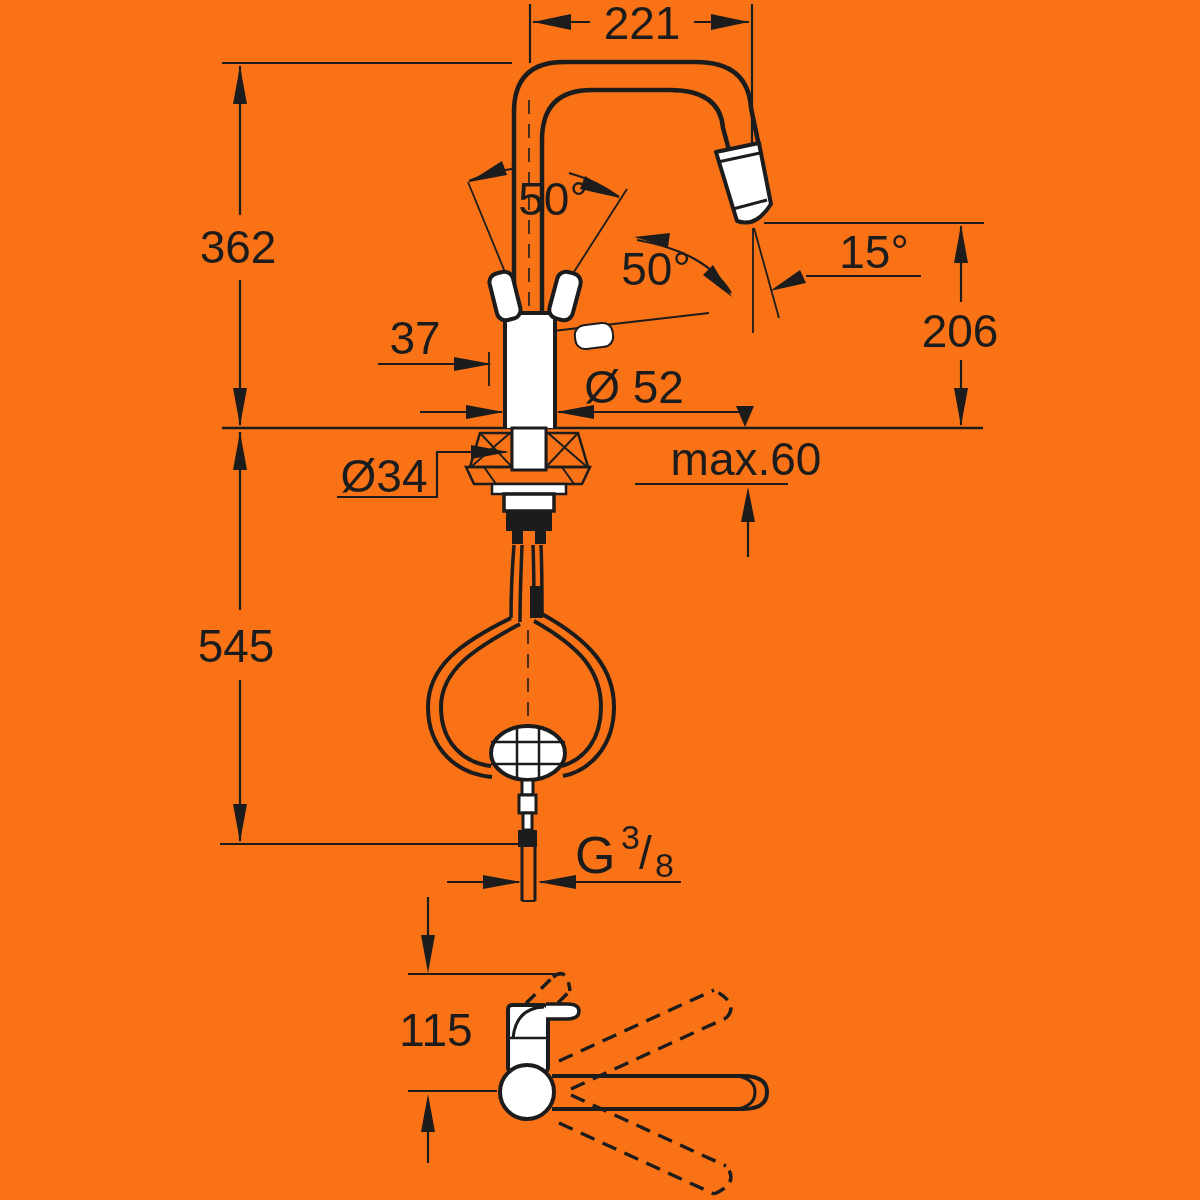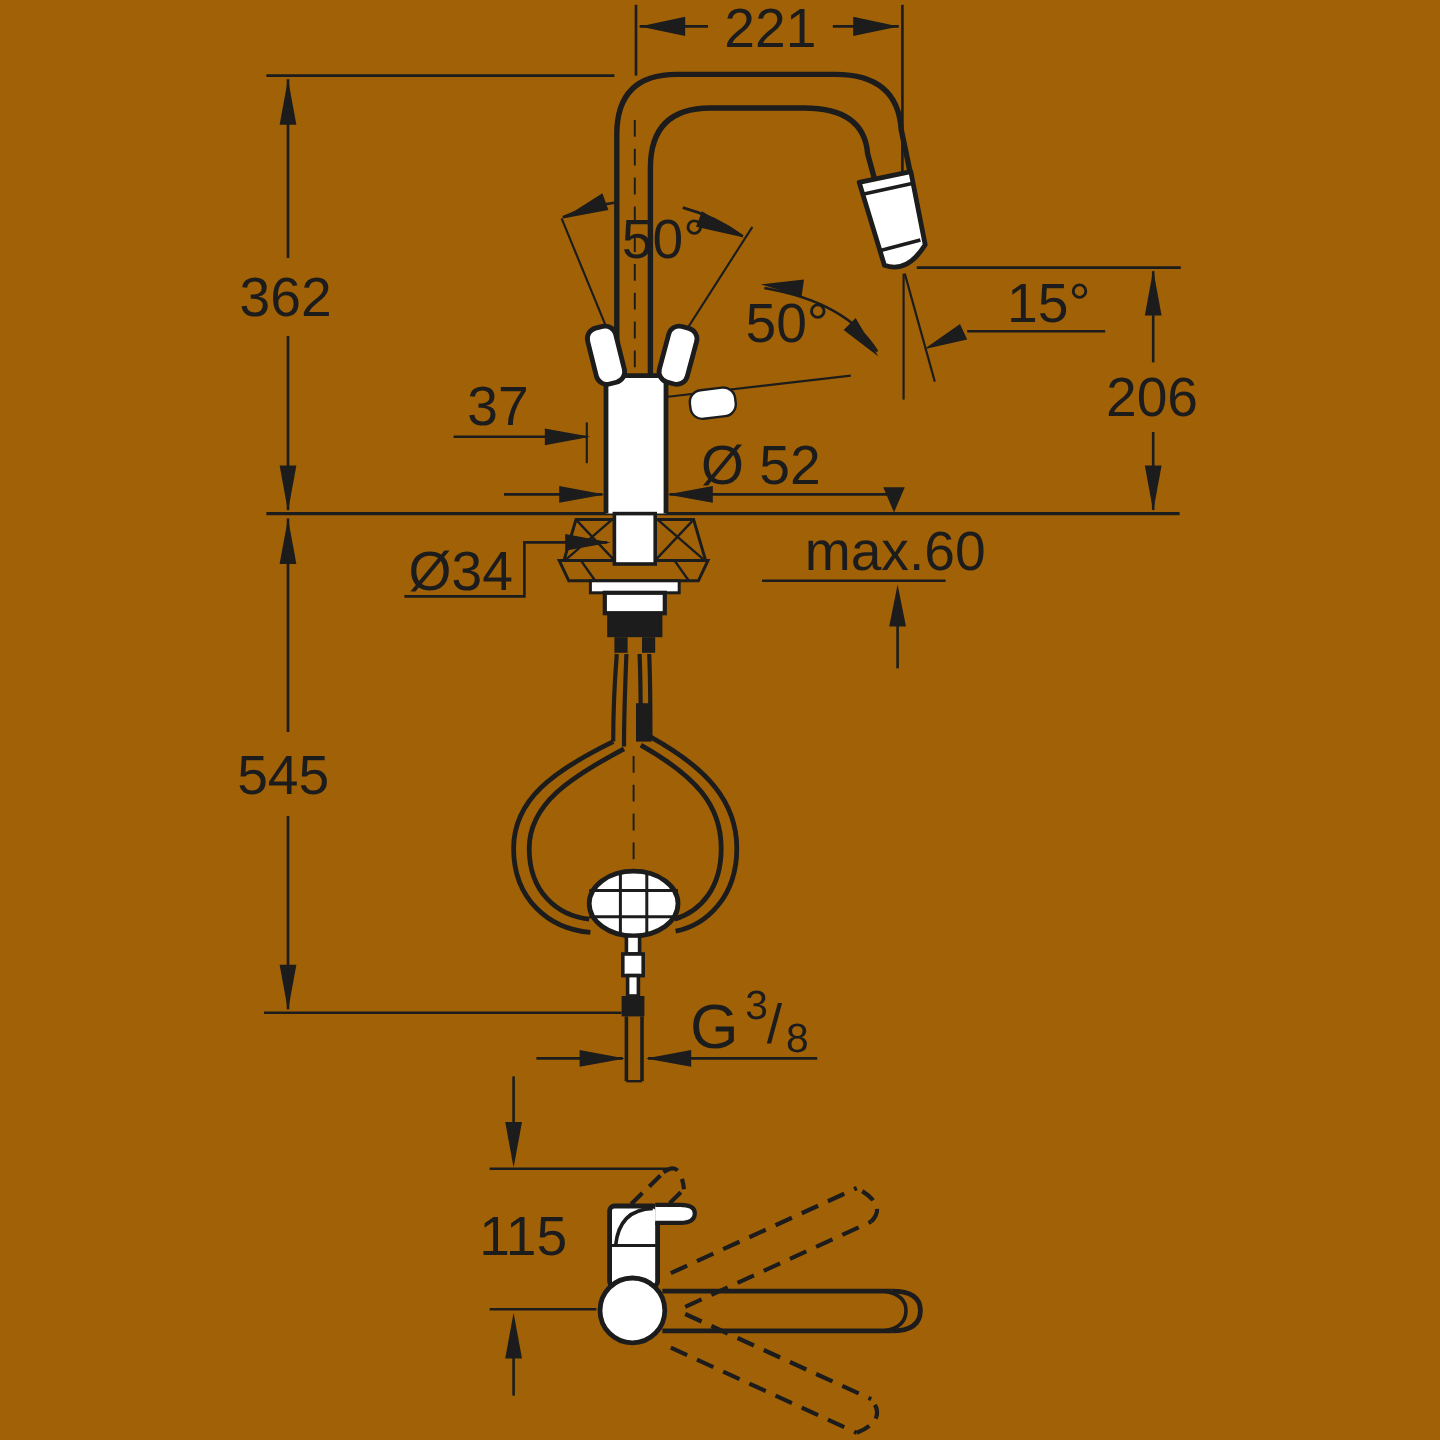--- a/index.html
+++ b/index.html
@@ -1,16 +1,16 @@
 <!DOCTYPE html>
 <html><head>
 <meta charset="utf-8">
 <style>
   html,body{margin:0;padding:0;background:#ffffff;}
-  #stage{position:relative;width:1200px;height:1200px;background:#a16207;overflow:hidden;
+  #stage{position:relative;width:1200px;height:1200px;background:#f97316;overflow:hidden;
          font-family:"Liberation Sans", sans-serif;}
   svg{display:block}
   .dimtxt{font-family:"Liberation Sans", sans-serif;fill:#1c1c1c;}
   .ln{stroke:#1c1c1c;fill:none;}
   .ah{fill:#1c1c1c;stroke:none;}
   .white{fill:#ffffff;}
 </style>
 </head>
 <body>
 

